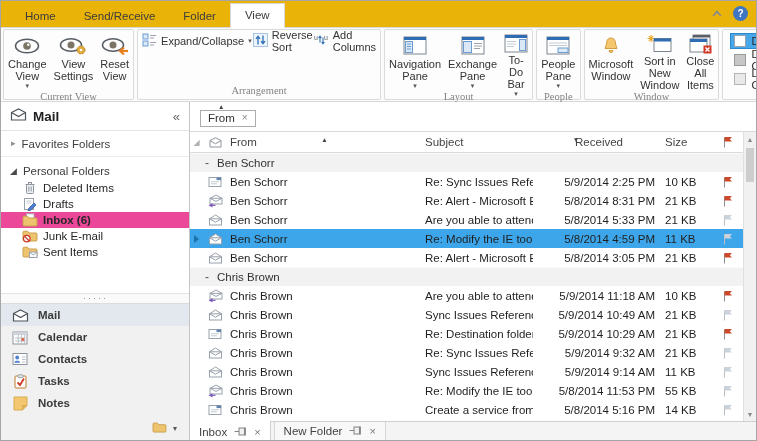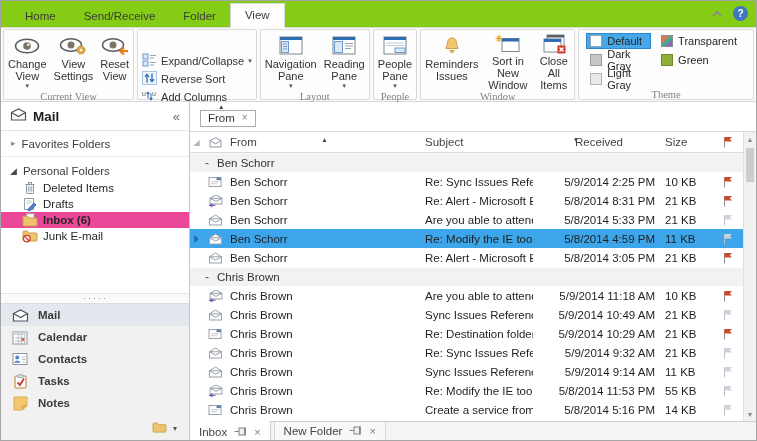--- a/index.html
+++ b/index.html
@@ -1,38 +1,38 @@
 <!DOCTYPE html>
 <html><head>
 <meta charset="utf-8">
 <style>
   html,body{margin:0;padding:0;background:#fff;}
   .app{width:757px;height:441px;border:1px solid #a6a6a6;box-sizing:border-box;
        font-family:"Liberation Sans",sans-serif;font-size:12px;color:#262626;
        background:#fff;position:relative;overflow:hidden;}
 
   
-  .tabstrip{height:27px;background:#84cc16;border-bottom:1px solid #d8d8d8;
+  .tabstrip{height:27px;background:#eab308;border-bottom:1px solid #d8d8d8;
             display:flex;padding-left:10px;position:relative;box-sizing:border-box;}
   .rtab{padding:5px 14px 6px;font-size:11.5px;color:#3c3c3c;position:relative;top:1px;cursor:default;}
   .rtab.active{background:#fff;border:1px solid #d8d8d8;border-bottom:1px solid #fff;}
   .ribbon-right{position:absolute;right:8px;top:5px;display:flex;gap:10px;align-items:center;}
   .help-circle{width:15px;height:15px;border-radius:50%;background:#3e76c2;color:#fff;font-size:10px;
                font-weight:bold;display:flex;align-items:center;justify-content:center;}
   .ribbon-body{height:71px;background:#fbfbfa;border-bottom:1px solid #d8d8d8;
                display:flex;align-items:stretch;padding:1px 2px;gap:3px;box-sizing:content-box;}
   .rgroup{border:1px solid #dbdbdb;background:#fdfdfd;border-radius:2px;
           display:flex;flex-direction:column;padding:1px 1px 0;}
   .rgroup-content{flex:1;display:flex;align-items:flex-start;justify-content:center;gap:1px;padding-top:2px;}
   .rgroup-label{font-size:10.5px;color:#828282;text-align:center;padding:0 6px 2px;line-height:12px;font-family:Liberation Serif, serif;}
   .big-btn{display:flex;flex-direction:column;align-items:center;font-size:11px;line-height:12px;
            text-align:center;color:#333;padding:1px 3px;height:56px;cursor:default;}
   .big-btn .bicon{height:23px;display:flex;align-items:center;justify-content:center;margin-bottom:1px;}
   .ddm{font-size:7px;color:#555;line-height:6px;margin-top:1px;}
-  .small-stack{display:flex;flex-direction:column;justify-content:flex-start;gap:1px;padding:1px 3px;margin-top:20px;}
+  .small-stack{display:flex;flex-direction:row;justify-content:flex-start;gap:1px;padding:1px 3px;}
   .small-btn{display:flex;align-items:center;gap:4px;font-size:11px;height:17px;color:#333;cursor:default;}
   .theme-grid{display:grid;grid-auto-flow:column;grid-template-rows:repeat(3,18px);
               column-gap:6px;padding:1px 6px;align-items:center;}
   .theme-item{display:flex;align-items:center;gap:5px;font-size:11px;padding:1px 8px 1px 3px;
               border:1px solid transparent;cursor:default;}
   .theme-item.selected{background:#47a7e8;border-color:#2a8ad0;}
   .swatch{width:12px;height:12px;border:1px solid #9aa3ad;background:#fff;box-sizing:border-box;flex:0 0 12px;}
   .swatch.lightgray{background:#e9e9e9;border-color:#b4b4b4;}
   .swatch.darkgray{background:#c7c7c7;border-color:#9a9a9a;}
   .swatch.transparent{background:linear-gradient(135deg,#e0784a 0 38%,#4aa890 38% 68%,#8a6ab8 68%);border-color:#8a8f96;}
@@ -235,21 +235,33 @@
         </div>
         <div class="big-btn">
           <span class="bicon">
             <svg width="24" height="19" viewBox="0 0 24 19">
                 <rect x="1" y="1" width="22" height="17" fill="#fff" stroke="#7d858f"></rect>
                 <rect x="1" y="1" width="22" height="3" fill="#2e6db4"></rect>
                 <rect x="2.5" y="5.5" width="8" height="11" fill="#dbe9f7" stroke="#6b9bd2"></rect>
                 <path d="M13 7.5 H21 M13 10 H21 M13 12.5 H19" stroke="#9aa3ad"></path>
               </svg>
           </span>
-          <span>Reading Pane</span>
+          <span>Exchange Pane</span>
+          <span class="ddm">▾</span>
+        </div>
+        <div class="big-btn">
+          <span class="bicon">
+            <svg width="24" height="19" viewBox="0 0 24 19">
+                <rect x="1" y="1" width="22" height="17" fill="#fff" stroke="#7d858f"></rect>
+                <rect x="1" y="1" width="22" height="3" fill="#2e6db4"></rect>
+                <rect x="15.5" y="5.5" width="6" height="11" fill="#dbe9f7" stroke="#6b9bd2"></rect>
+                <path d="M3 7.5 H12 M3 10 H12 M3 12.5 H10" stroke="#c3c9d1"></path>
+              </svg>
+          </span>
+          <span>To-Do Bar</span>
           <span class="ddm">▾</span>
         </div>
       </div>
       <div class="rgroup-label">Layout</div>
     </div>
 
     <div class="rgroup">
       <div class="rgroup-content">
         <div class="big-btn">
           <span class="bicon">
@@ -269,21 +281,21 @@
 
     <div class="rgroup">
       <div class="rgroup-content">
         <div class="big-btn">
           <span class="bicon">
             <svg width="22" height="20" viewBox="0 0 22 20">
                 <path d="M11 2 C7.5 2 6.5 4.8 6.4 8.2 L5 12.5 H17 L15.6 8.2 C15.5 4.8 14.5 2 11 2 Z" fill="#f4c66d" stroke="#d19f3f"></path>
                 <path d="M9 14.5 a2 2 0 0 0 4 0 Z" fill="#f4c66d" stroke="#d19f3f"></path>
               </svg>
           </span>
-          <span>Reminders Issues</span>
+          <span>Microsoft Window</span>
         </div>
         <div class="big-btn">
           <span class="bicon">
             <svg width="26" height="20" viewBox="0 0 26 20">
                 <path d="M4 1 V8 M0.5 4.5 H7.5 M1.8 2 L6.2 7 M6.2 2 L1.8 7" stroke="#e9a82b" stroke-width="1.1" fill="none"></path>
                 <rect x="7" y="4.5" width="17" height="13" fill="#fff" stroke="#7d858f"></rect>
                 <rect x="7" y="4.5" width="17" height="3" fill="#2e6db4"></rect>
               </svg>
           </span>
           <span>Sort in New Window</span>
@@ -387,20 +399,30 @@
   </div>
           <div class="folder-item">
     <span class="ficon">
               <svg width="16" height="14" viewBox="0 0 16 14">
                 <path d="M1 3.2 C1 2.6 1.4 2.2 2 2.2 H5.6 L7 4 H14 C14.6 4 15 4.4 15 5 V11 C15 11.6 14.6 12 14 12 H2 C1.4 12 1 11.6 1 11 Z" fill="#eec36e" stroke="#c99f4e"></path>
                 <circle cx="4.8" cy="9.6" r="3.3" fill="#fff" stroke="#cd3a28" stroke-width="1.3"></circle>
                 <path d="M2.6 7.4 L7 11.8" stroke="#cd3a28" stroke-width="1.3"></path>
               </svg>
             </span>
     <span class="flabel">Junk E-mail</span>
+  </div>
+          <div class="folder-item">
+    <span class="ficon">
+              <svg width="16" height="14" viewBox="0 0 16 14">
+                <path d="M1 3.2 C1 2.6 1.4 2.2 2 2.2 H5.6 L7 4 H14 C14.6 4 15 4.4 15 5 V11 C15 11.6 14.6 12 14 12 H2 C1.4 12 1 11.6 1 11 Z" fill="#eec36e" stroke="#c99f4e"></path>
+                <rect x="7.5" y="7" width="7.5" height="5.5" fill="#fff" stroke="#98a1ac"></rect>
+                <path d="M7.5 7 L11.2 10 L15 7" fill="none" stroke="#98a1ac"></path>
+              </svg>
+            </span>
+    <span class="flabel">Sent Items</span>
   </div>
         </div>
       <div class="side-spacer"></div>
       <div class="splitter"></div>
       <div class="navpane" id="navList">
           <div class="nav-item active">
     <span class="nicon">
               <svg width="17" height="13" viewBox="0 0 17 13">
                 <path d="M1.5 4.5 L8.5 1 L15.5 4.5 V12 H1.5 Z" fill="#fff" stroke="#4d545c" stroke-width="1.2"></path>
                 <path d="M1.5 4.5 L8.5 8.5 L15.5 4.5" fill="none" stroke="#4d545c" stroke-width="1.2"></path>

